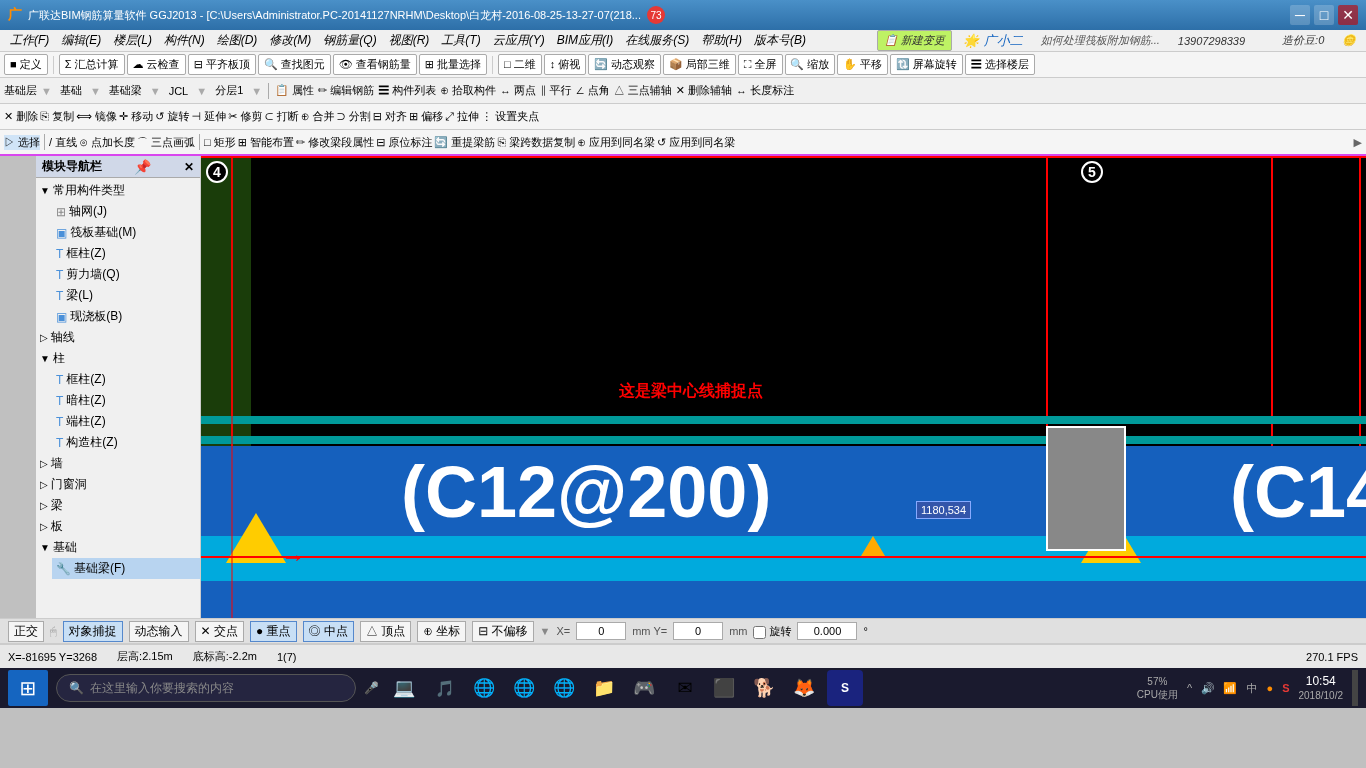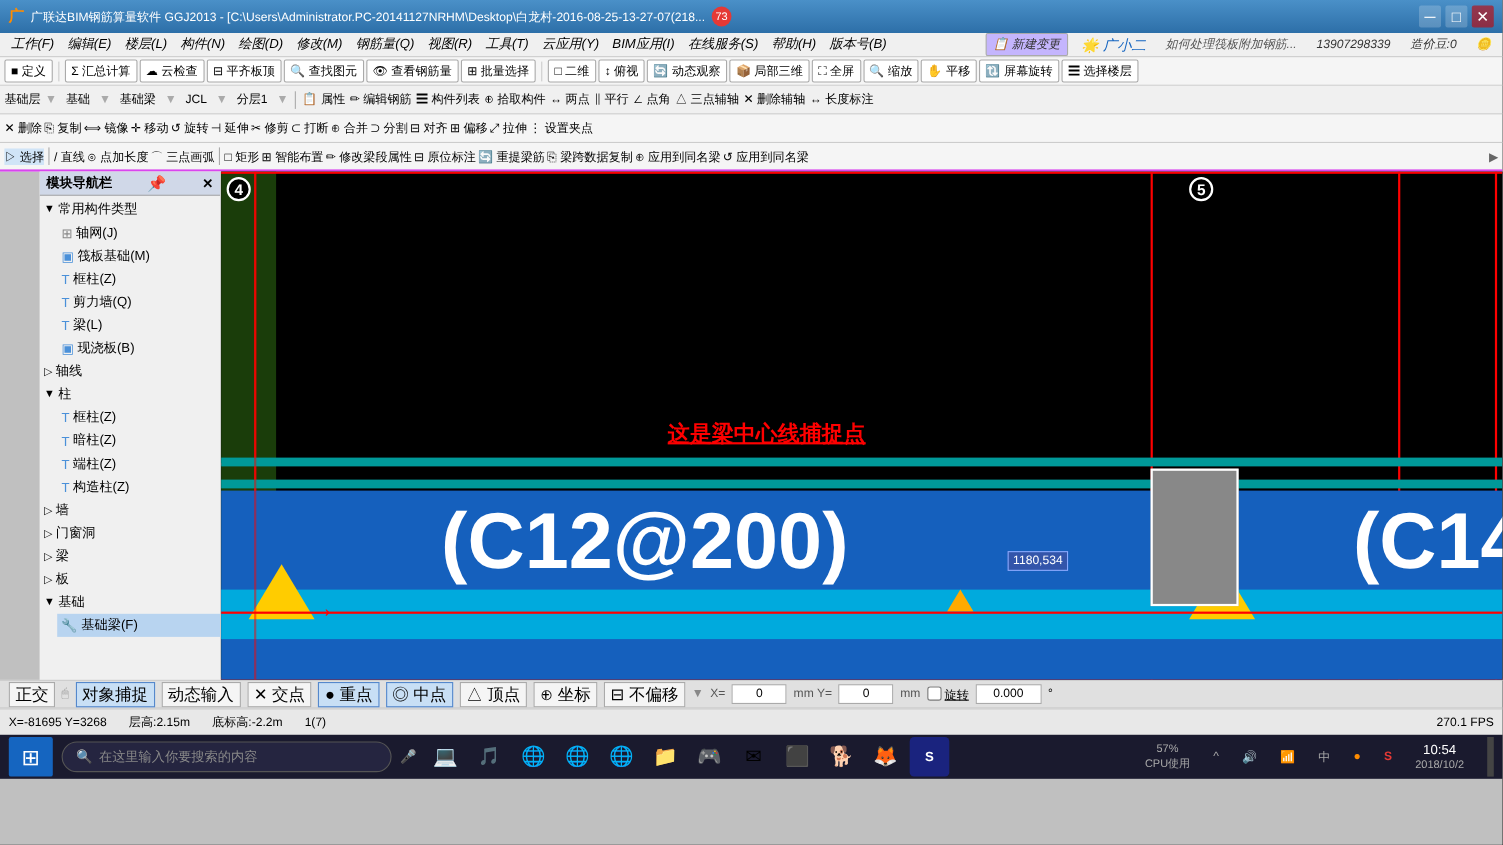--- a/index.html
+++ b/index.html
@@ -247,21 +247,21 @@
       border-top: 1px solid #ccc;
       border-bottom: 1px solid #ccc;
       gap: 6px;
       font-size: 11px;
     }
     .snap-btn {
       padding: 1px 5px;
       border: 1px solid #aaa;
       background: #f5f5f5;
       cursor: pointer;
-      font-size: 15px;
+      font-size: 12px;
       display: flex; align-items: center; gap: 2px;
     }
     .snap-btn.active { background: #c8dff5; border-color: #5588cc; }
     .snap-input {
       width: 50px;
       height: 18px;
       border: 1px solid #aaa;
       font-size: 11px;
       text-align: center;
     }
@@ -298,21 +298,21 @@
       display: flex; gap: 4px;
     }
     #taskbar .task-app {
       width: 36px; height: 36px;
       display: flex; align-items: center; justify-content: center;
       cursor: pointer;
       font-size: 18px;
     }
     #taskbar-right {
       margin-left: auto;
-      display: flex; align-items: center; gap: 21px;
+      display: flex; align-items: center; gap: 9px;
       color: white; font-size: 11px;
     }
     .clock { text-align: center; line-height: 1.4; }
     .tb-sep2 { width: 1px; height: 16px; background: #aaa; margin: 0 2px; }
 
     .top-right-tools {
       display: flex; align-items: center; gap: 6px;
       margin-left: auto;
       font-size: 11px; color: #333;
     }
@@ -370,25 +370,25 @@
   <span>修改(M)</span>
   <span>钢筋量(Q)</span>
   <span>视图(R)</span>
   <span>工具(T)</span>
   <span>云应用(Y)</span>
   <span>BIM应用(I)</span>
   <span>在线服务(S)</span>
   <span>帮助(H)</span>
   <span>版本号(B)</span>
   <div class="top-right-tools">
-    <span style="color:#333; background:#c4b5fd; padding:2px 6px; border:1px solid #aaa; border-radius:2px;">📋 新建变更</span>
+    <span style="color:#333; background:#bef264; padding:2px 6px; border:1px solid #aaa; border-radius:2px;">📋 新建变更</span>
     <span style="color:#1565c0; font-size:13px;">🌟 广小二</span>
     <span style="color:#555; font-size:11px;">如何处理筏板附加钢筋...</span>
     <span style="color:#333;">13907298339</span>
-    <span style="color:#333;">造价豆:0</span>
+    <span style="color:#333;margin-left:19px;">造价豆:0</span>
     <span style="color:#ff8c00;">🪙</span>
   </div>
 </div>
 
 <div id="toolbar1">
   <span class="tb-btn">■ 定义</span>
   <div class="tb-sep"></div>
   <span class="tb-btn">Σ 汇总计算</span>
   <span class="tb-btn">☁ 云检查</span>
   <span class="tb-btn">⊟ 平齐板顶</span>
@@ -554,21 +554,21 @@
     <div class="cyan-band" style="top:280px; height:8px; background:#009999;"></div>
 
     <div class="blue-band" style="top:290px; height:172px;"></div>
 
     <div class="bottom-cyan" style="top:380px; height:45px; background:#00aadd;"></div>
 
     <div class="grid-num" style="top:5px; left:5px; background:#000; border:2px solid #fff; border-radius:50%; width:22px; height:22px; display:flex; align-items:center; justify-content:center;">4</div>
 
     <div class="grid-num" style="top:5px; left:880px; background:#000; border:2px solid #fff; border-radius:50%; width:22px; height:22px; display:flex; align-items:center; justify-content:center;">5</div>
 
-    <div class="beam-text" style="top:225px; left:406px; font-size:20px;text-decoration:underline;">这是梁中心线捕捉点</div>
+    <div class="beam-text" style="top:225px; left:418px; font-size:16px;">这是梁中心线捕捉点</div>
 
     <div class="large-text" style="top:295px; left:200px; font-size:72px; color:white;">(C12@200)</div>
 
     <div class="large-text" style="top:295px; right:-20px; font-size:72px; color:white;">(C14</div>
 
     <div class="dim-box" style="top:345px; left:715px;">1180,534</div>
 
     <div class="triangle" style="bottom:55px; left:25px;"></div>
     <div class="triangle" style="bottom:55px; left:880px;"></div>
 
@@ -594,21 +594,21 @@
   <span class="snap-btn active">◎ 中点</span>
   <span class="snap-btn">△ 顶点</span>
   <span class="snap-btn">⊕ 坐标</span>
   <span class="snap-btn">⊟ 不偏移</span>
   <span style="color:#888;">▼</span>
   <span style="color:#555;">X=</span>
   <input class="snap-input" value="0" style="">
   <span style="color:#555;">mm Y=</span>
   <input class="snap-input" value="0" style="">
   <span style="color:#555;">mm</span>
-  <label style="display:flex; align-items:flex-start; gap:3px;text-decoration:underline;">
+  <label style="display:flex; align-items:flex-end; gap:3px;">
     <input type="checkbox" style="">
     <span>旋转</span>
   </label>
   <input class="snap-input" value="0.000" style="width: 60px;">
   <span>°</span>
 </div>
 
 <div id="statusbar">
   <span>X=-81695 Y=3268</span>
   <span>层高:2.15m</span>

